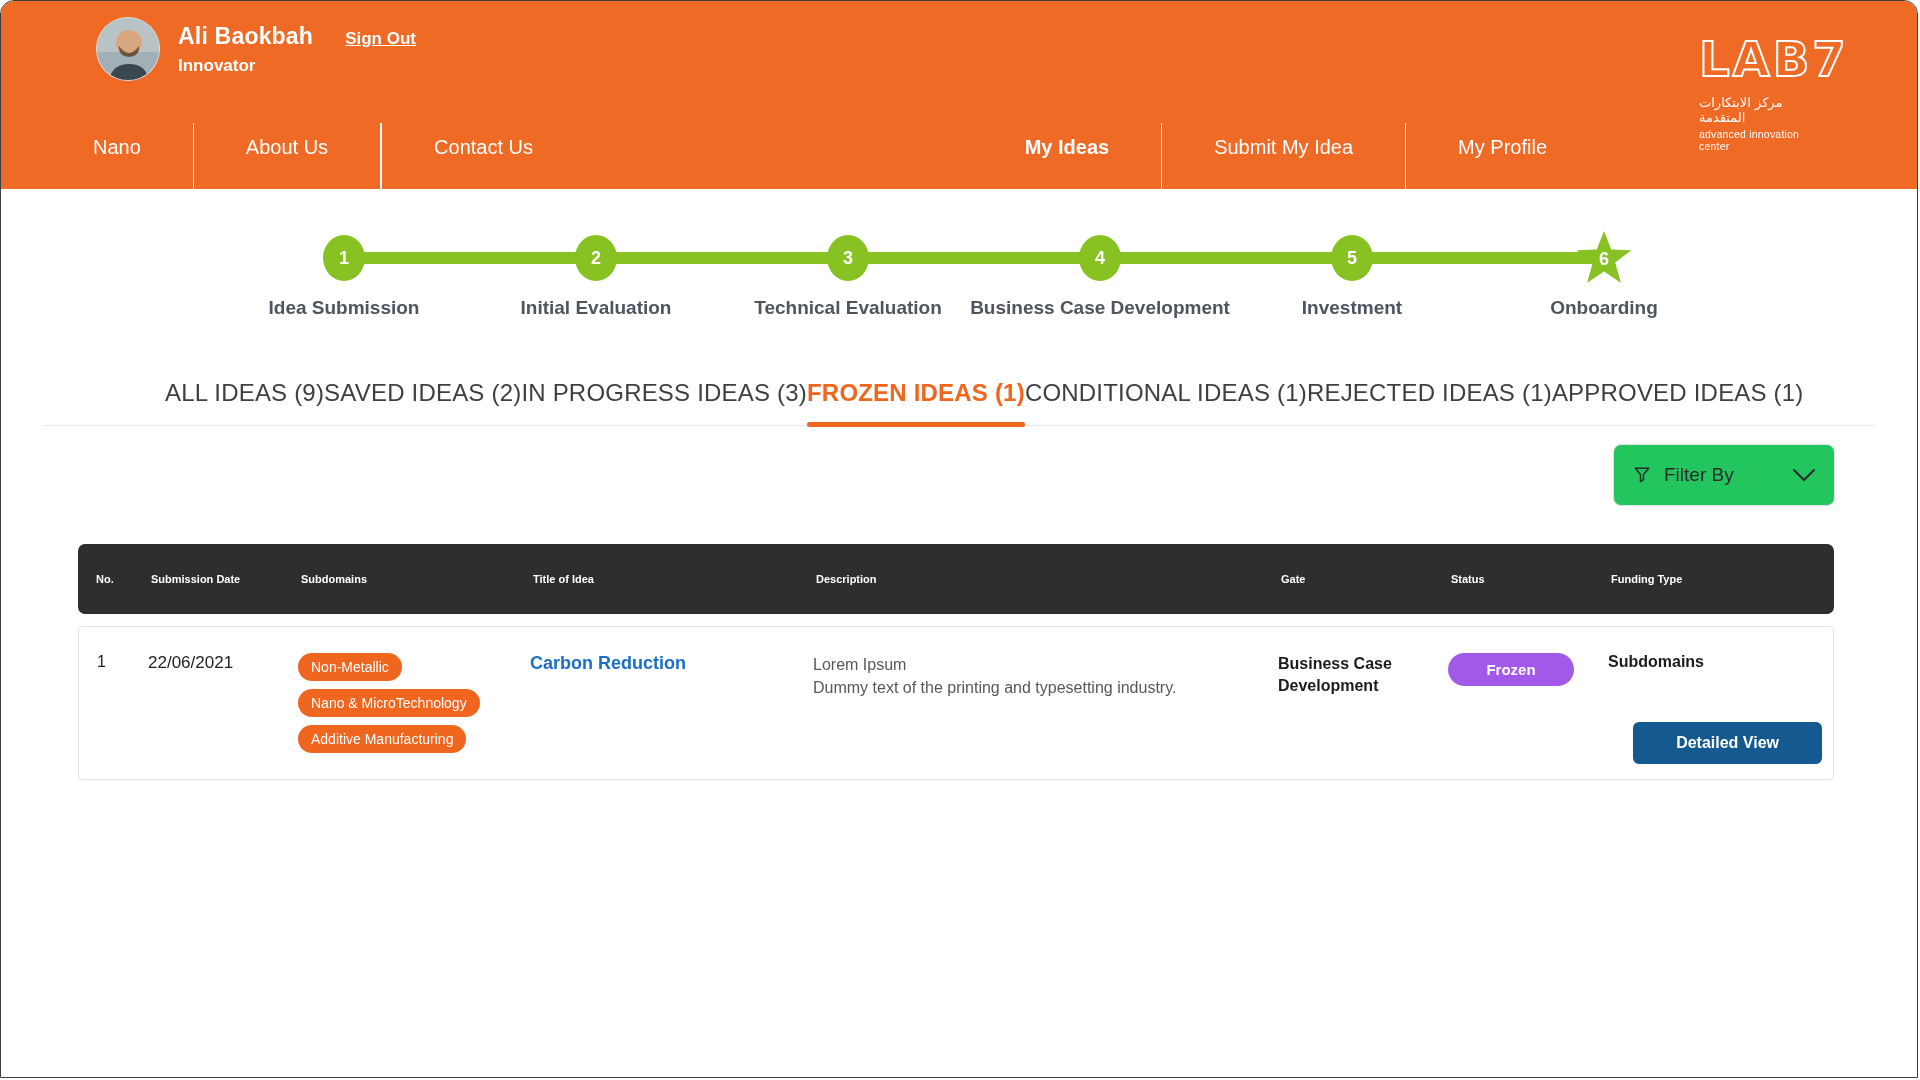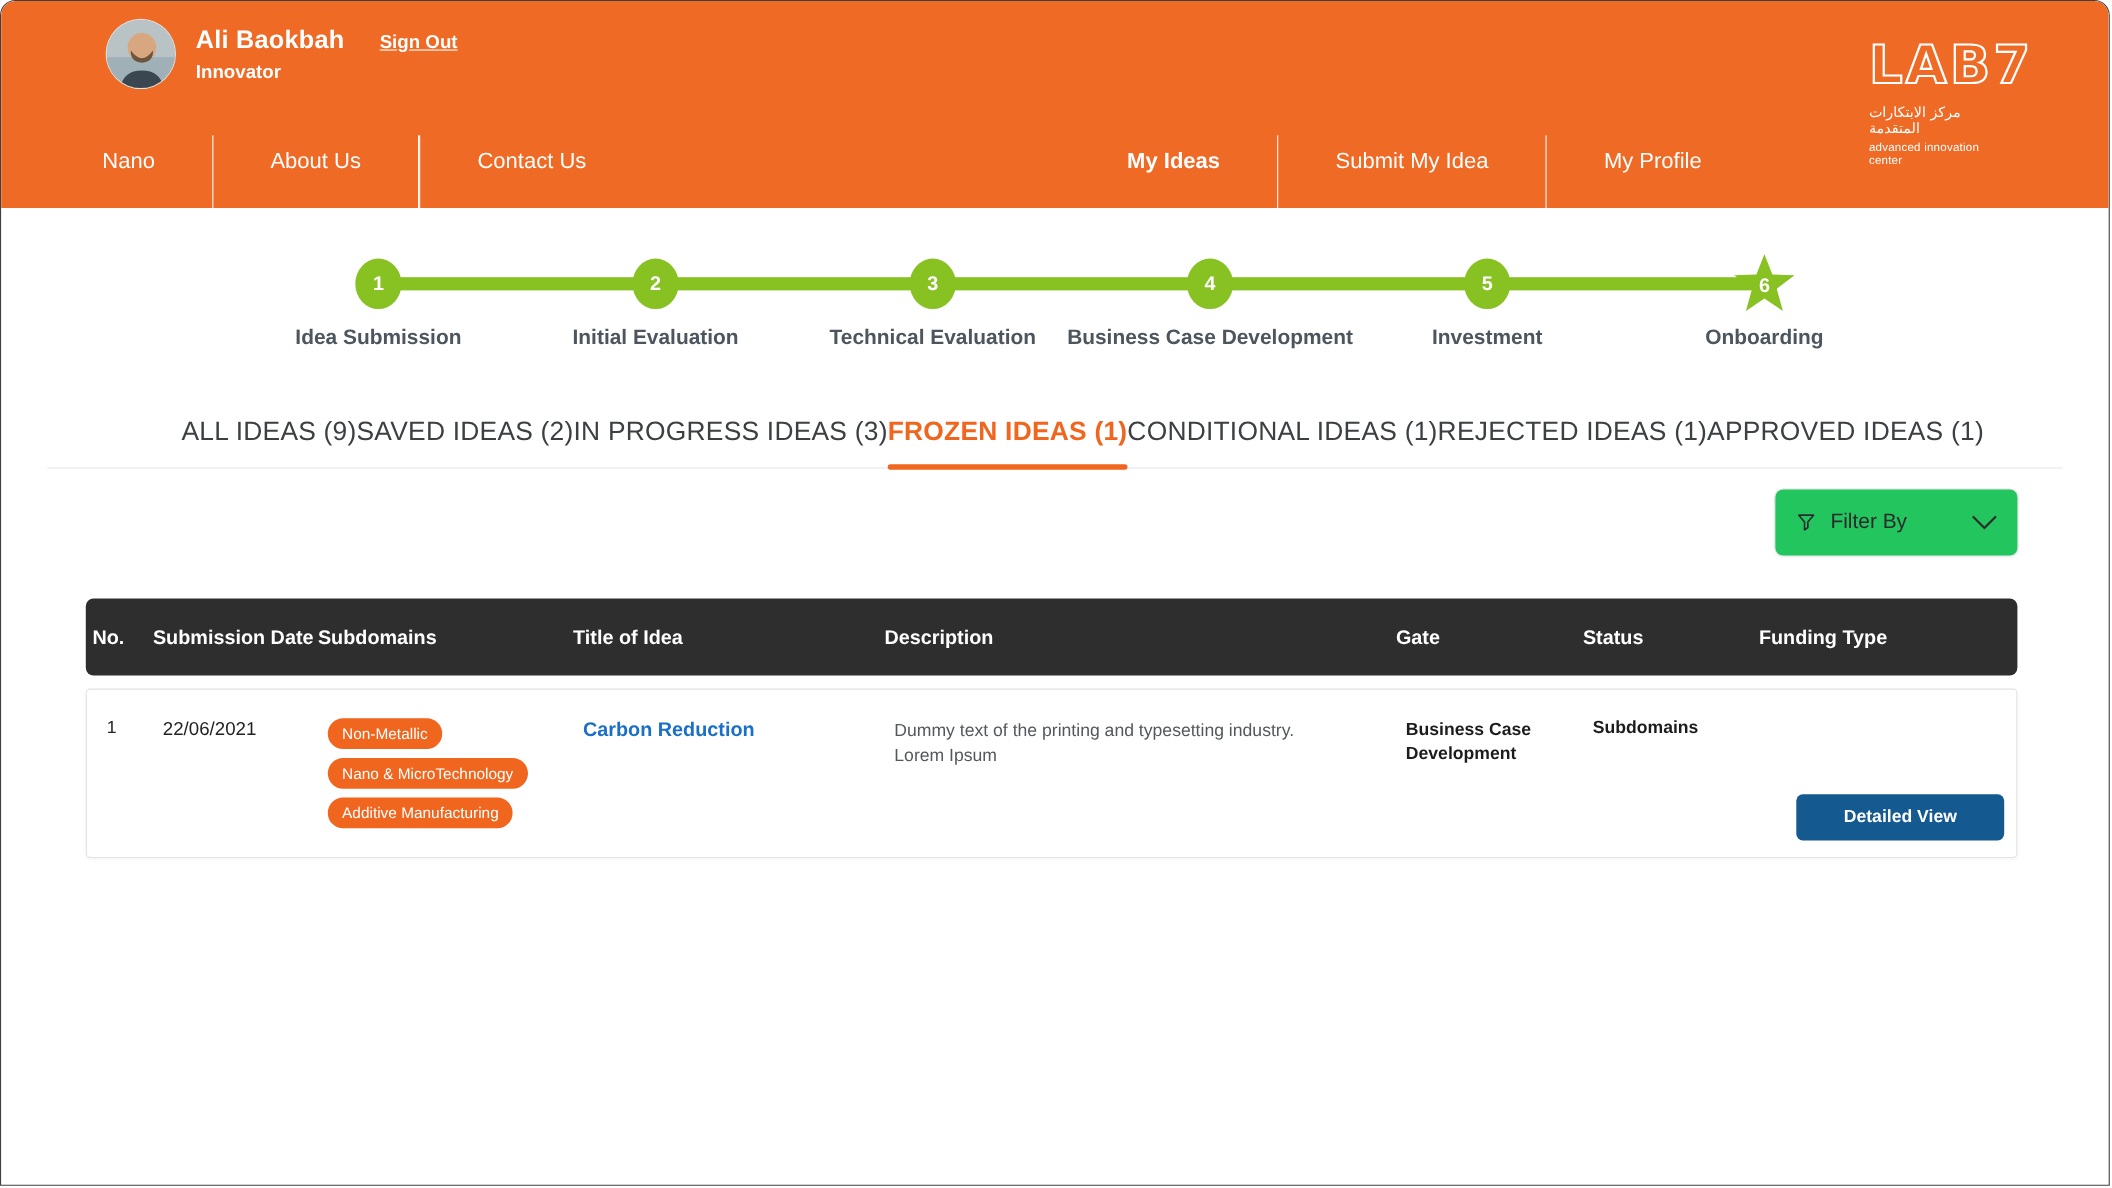--- a/index.html
+++ b/index.html
@@ -46,21 +46,21 @@
   .tab.active::after { content:""; position:absolute; left:0; right:0; bottom:-2px; height:5px; border-radius:3px; background:#F0661F; }
 
   
   .filter-row { display:flex; justify-content:flex-end; margin:18px 82px 0 0; }
   .filter-btn { width:222px; height:62px; background:#22c55e; border:1px solid #e3e3e3; border-radius:8px; display:flex; align-items:center; padding:0 18px; cursor:pointer; box-shadow:0 1px 2px rgba(0,0,0,.04); }
   .filter-label { font-size:19px; color:#2b2b2b; margin-left:12px; }
   .filter-chevron { margin-left:auto; display:flex; }
 
   
   .table { margin:38px 83px 0 77px; }
-  .thead { display:grid; grid-template-columns:55px 150px 232px 283px 465px 170px 160px 1fr; background:#2E2E2E; border-radius:7px; height:70px; align-items:center; color:#fff; font-size:18px; font-weight:bold; padding-left:6px; }
+  .thead { display:grid; grid-template-columns:55px 150px 232px 283px 465px 170px 160px 1fr; background:#2E2E2E; border-radius:7px; height:70px; align-items:center; color:#fff; font-size:11px; font-weight:bold; padding-left:18px; }
   .trow { display:grid; grid-template-columns:55px 150px 232px 283px 465px 170px 160px 1fr; background:#fff; border:1px solid #e3e3e3; border-radius:4px; margin-top:12px; padding:26px 0 18px 14px; position:relative; min-height:152px; box-shadow:0 1px 3px rgba(0,0,0,.03); }
   .cell-no { font-size:16px; color:#222; padding-left:4px; }
   .cell-date { font-size:17px; color:#222; }
   .tag { display:table; background:#F0661F; color:#fff; font-size:14px; padding:6px 13px; border-radius:14px; margin-bottom:8px; white-space:nowrap; }
   .cell-title { color:#1B6FC7; font-size:18px; font-weight:bold; cursor:pointer; }
   .cell-desc { font-size:16px; color:#54585C; line-height:1.45; padding-right:30px; }
   .cell-gate { font-size:16px; font-weight:bold; color:#1c1c1c; width:130px; line-height:1.35; }
   .badge { display:inline-block; background:#A259E8; color:#fff; font-size:15px; font-weight:bold; padding:8px 0; width:126px; text-align:center; border-radius:18px; }
   .cell-fund { font-size:16px; font-weight:bold; color:#1c1c1c; }
   .detail-btn { position:absolute; right:11px; bottom:15px; background:#14598F; color:#fff; font-size:16px; font-weight:bold; border:none; border-radius:6px; padding:12px 43px; cursor:pointer; }
@@ -190,22 +190,25 @@
     <div class="trow">
       <div class="cell-no">1</div>
       <div class="cell-date">22/06/2021</div>
       <div>
         <span class="tag">Non-Metallic</span>
         <span class="tag">Nano &amp; MicroTechnology</span>
         <span class="tag">Additive Manufacturing</span>
       </div>
       <div class="cell-title">Carbon Reduction</div>
       <div class="cell-desc">
+        <div>Lorem Ipsum</div>
         <div>Dummy text of the printing and typesetting industry.</div>
-        <div>Lorem Ipsum</div>
       </div>
       <div class="cell-gate">Business Case Development</div>
+      <div>
+        <span class="badge">Frozen</span>
+      </div>
       <div class="cell-fund">Subdomains</div>
       <button class="detail-btn">Detailed View</button>
     </div>
   </div>
 
 </div>
 
 </body></html>

